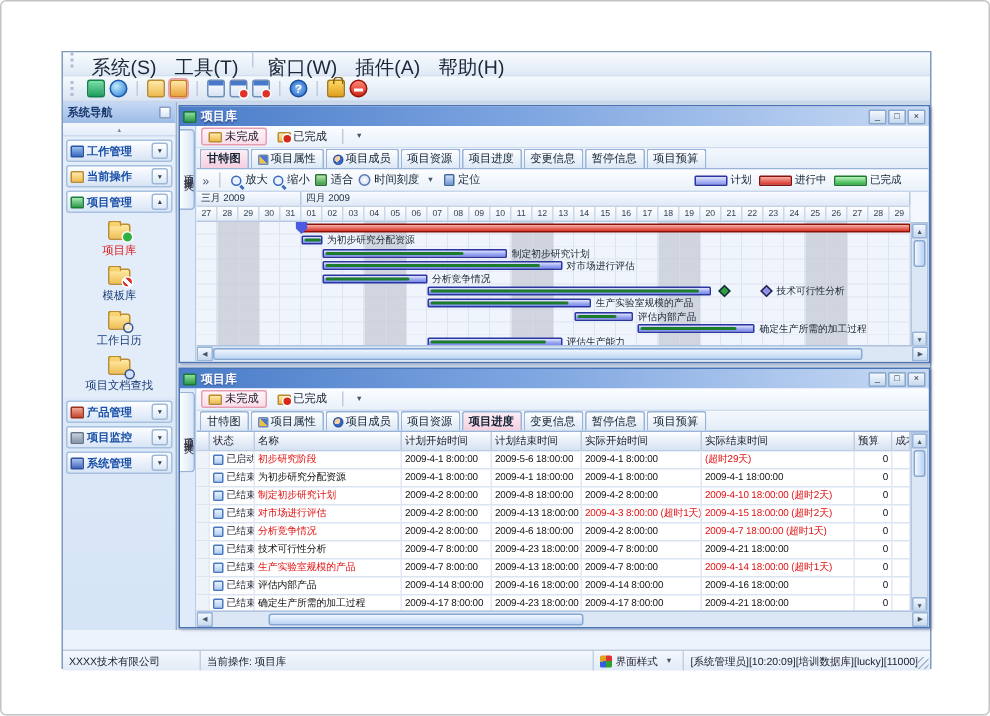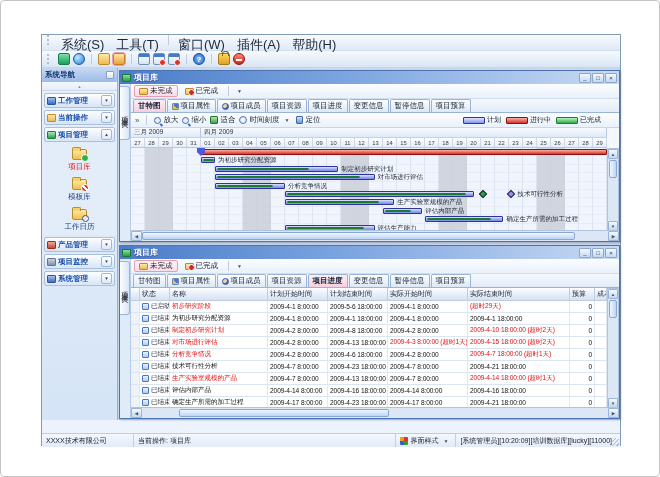--- a/index.html
+++ b/index.html
@@ -200,20 +200,24 @@
                 <div class="slabel">项目库</div>
               </div>
               <div class="sitem">
                 <div class="fi folder-blocked"></div>
                 <div class="slabel">模板库</div>
               </div>
               <div class="sitem">
                 <div class="fi folder-search"></div>
                 <div class="slabel">工作日历</div>
               </div>
+              <div class="sitem">
+                <div class="fi folder-doc-search"></div>
+                <div class="slabel">项目文档查找</div>
+              </div>
             </div>
             <div class="sgroup">
               <div class="gico g3"></div>
               <div class="glabel">产品管理</div>
               <div class="gchev">▼</div>
             </div>
             <div class="sgroup">
               <div class="gico g4"></div>
               <div class="glabel">项目监控</div>
               <div class="gchev">▼</div>

